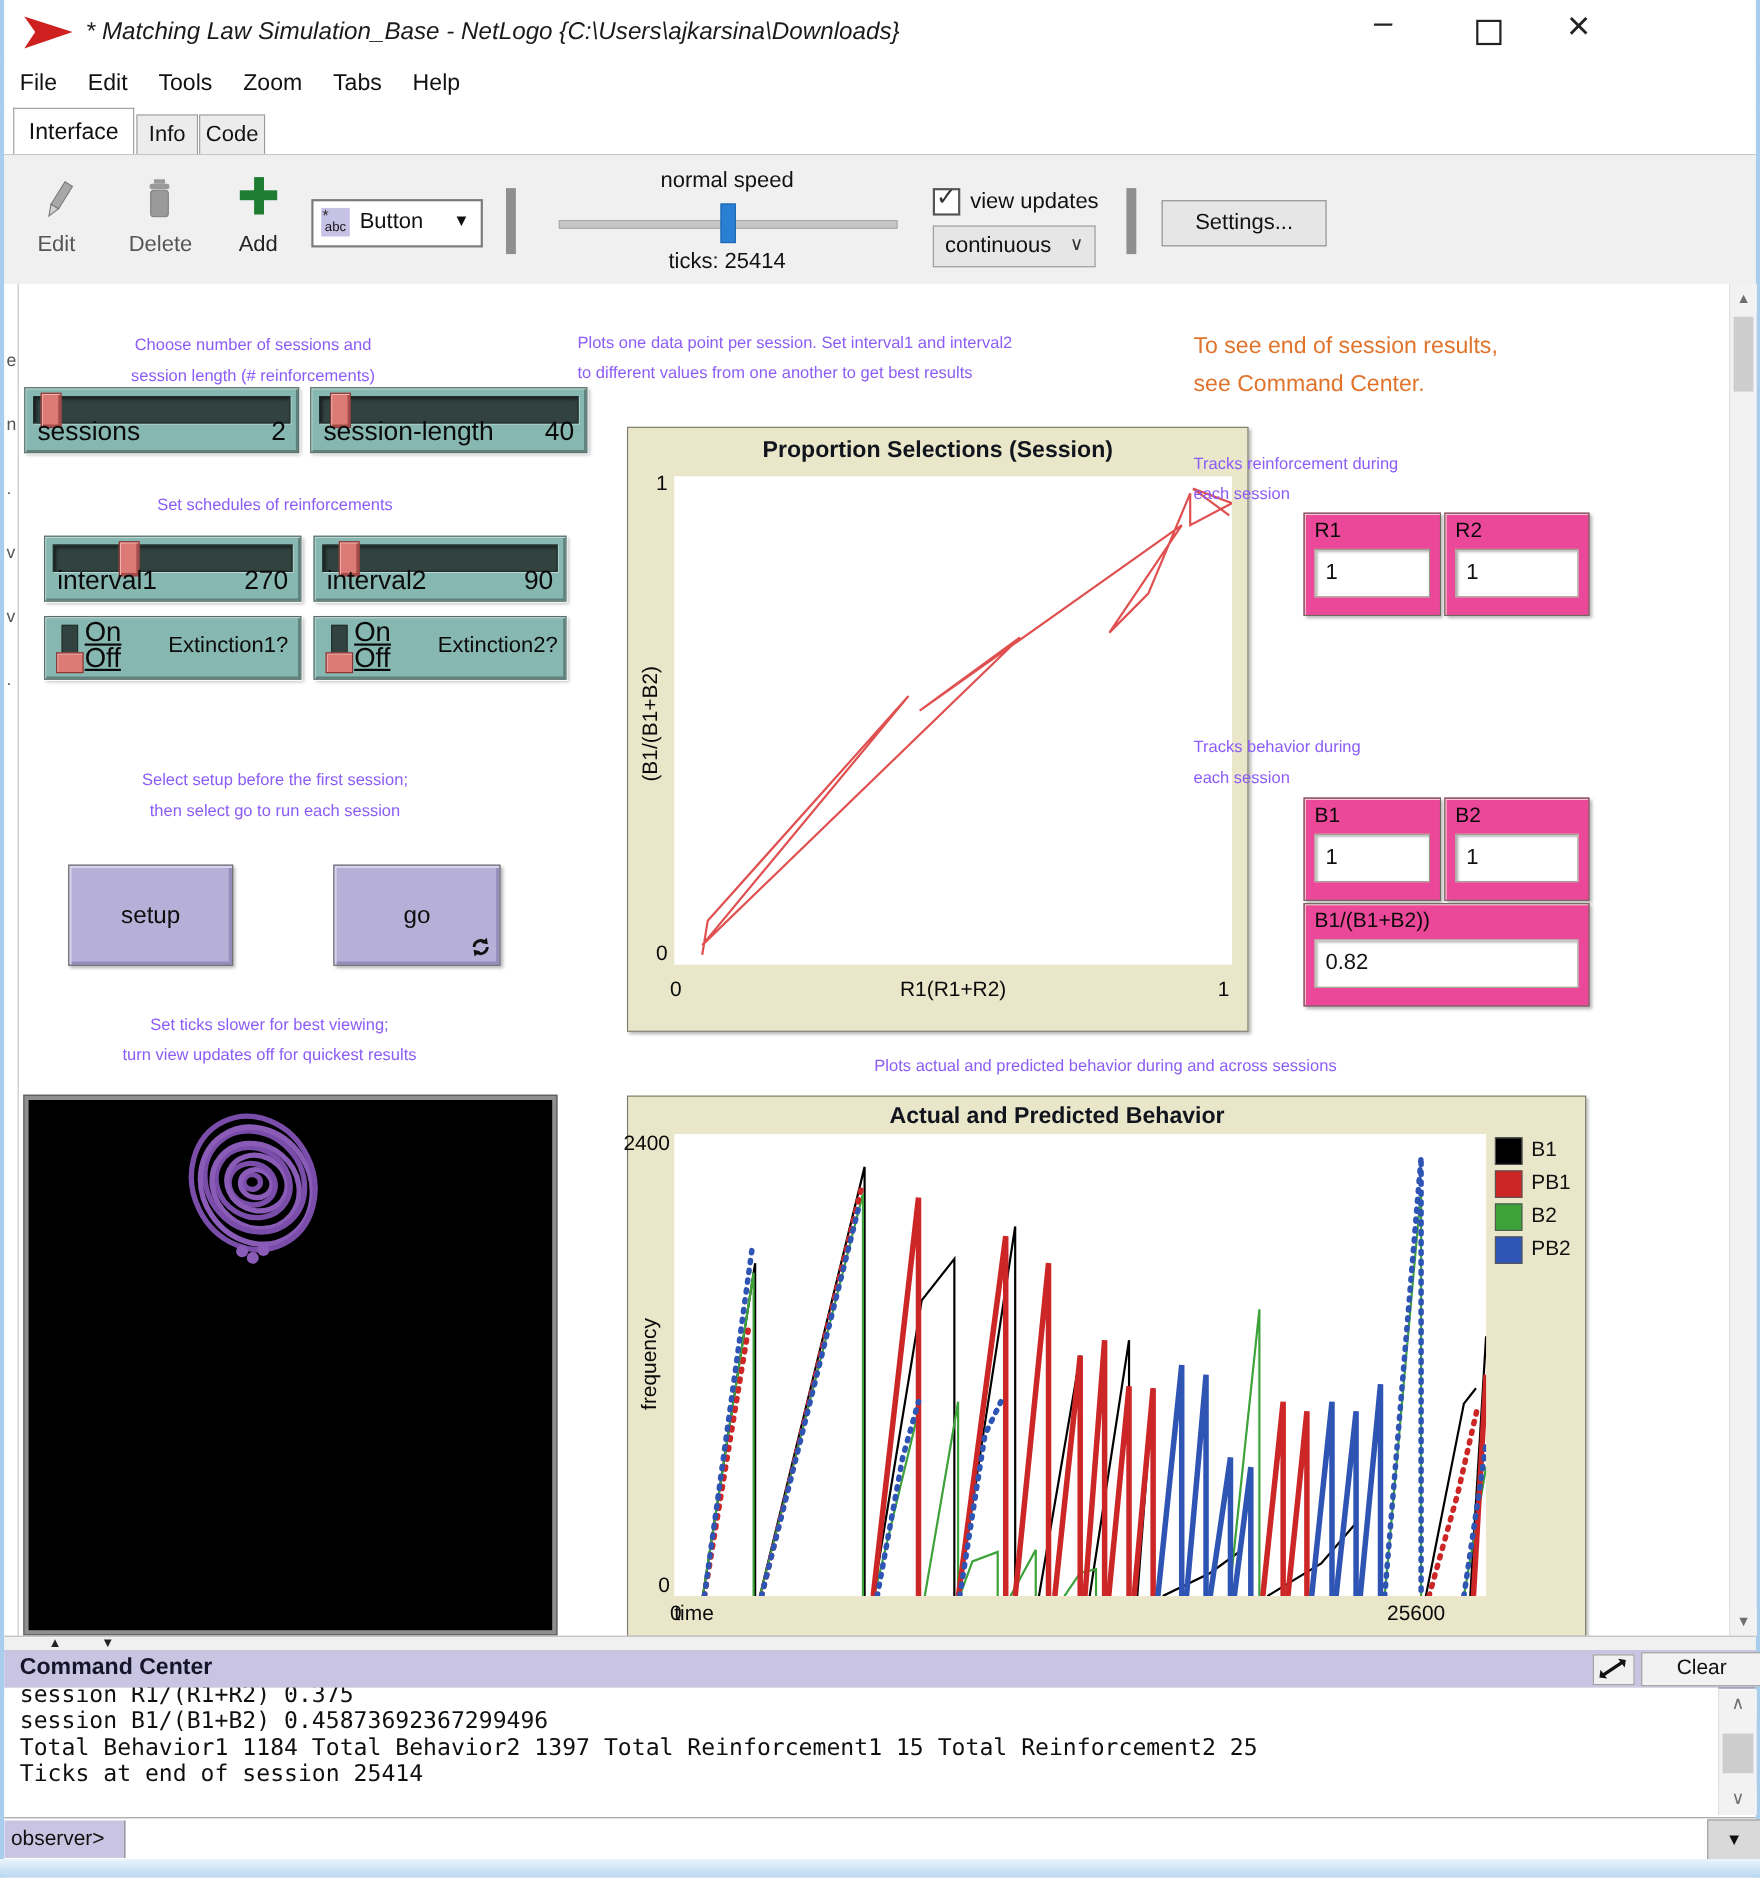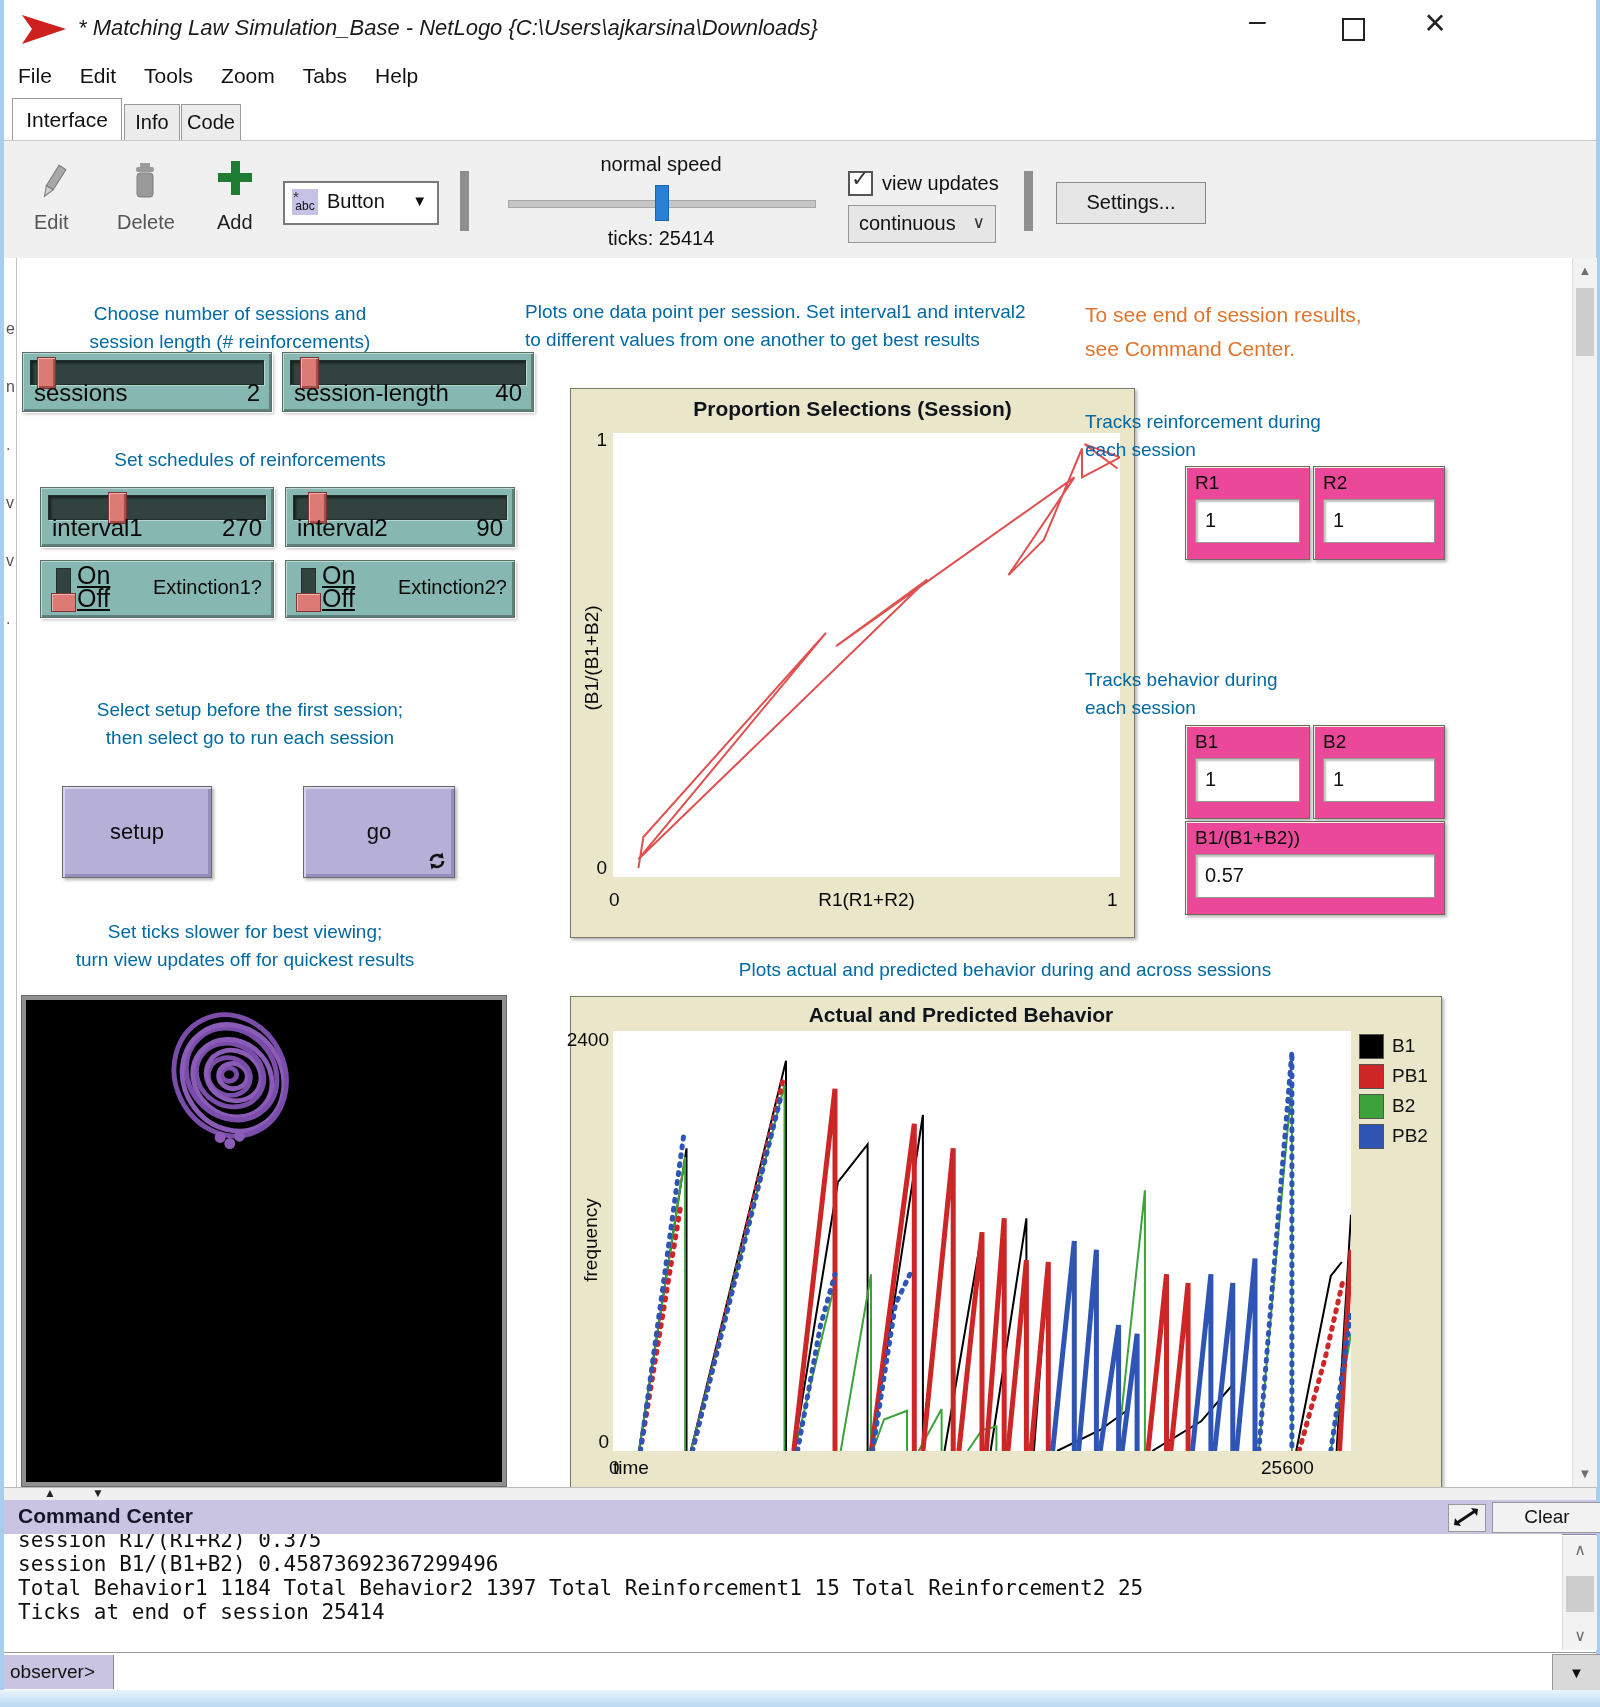--- a/index.html
+++ b/index.html
@@ -33,21 +33,21 @@
   #speedtrack{left:504px;top:59px;width:306px;height:6px;background:#c6c6c6;border:1px solid #a8a8a8;}
   #speedhandle{left:651px;top:44px;width:12px;height:34px;background:#2a7fd4;border:1px solid #1d66af;}
   .cb{left:844px;top:30px;width:21px;height:21px;background:#fff;border:2px solid #555;}
   .cb span{position:absolute;left:1px;top:-7px;font-size:22px;color:#333;}
   #contdrop{left:844px;top:64px;width:146px;height:36px;background:#e6e6e6;border:1px solid #979797;}
   #settingsbtn{left:1052px;top:41px;width:148px;height:40px;background:#e6e6e6;border:1px solid #8a8a8a;font-size:20px;text-align:center;line-height:38px;color:#111;}
   
   #canvas{left:16px;top:258px;width:1556px;height:1229px;background:#fff;border-left:1px solid #c2c2c2;}
   #leftstrip{left:4px;top:258px;width:12px;height:1229px;background:#fff;}
   #leftstrip span{position:absolute;left:2px;font-size:16px;color:#555;}
-  .instr{position:absolute;font-size:19px;line-height:28px;color:#0369a1;}
+  .instr{position:absolute;font-size:15px;line-height:28px;color:#8b5cf6;}
   .note{position:absolute;font-size:21px;line-height:34px;}
   
   .nl-teal{background:#87b7b1;border:1px solid #5e6e6c;
     box-shadow:1px 1px 0 #ffffff, inset 1px 1px 0 #bcd8d3, inset -2px -2px 0 #5f817c, 2px 2px 3px rgba(0,0,0,.25);}
   .sl-track{position:absolute;left:7px;right:7px;top:7px;height:23px;background:#32433f;border:1px solid #20302c;
     box-shadow:inset 2px 2px 3px rgba(0,0,0,.55), 1px 1px 0 #b9d6d2;}
   .sl-handle{position:absolute;top:-4px;width:17px;height:30px;background:#dc7a76;border:1px solid #7e3535;
     box-shadow:inset 1px 1px 0 #f2b3ae, inset -2px -2px 0 #a34c48;}
   .sl-row{position:absolute;left:11px;right:11px;bottom:4px;display:flex;justify-content:space-between;font-size:24px;color:#0a0a0a;}
   .sw-groove{position:absolute;left:15px;top:7px;width:13px;height:40px;background:#32433f;border:1px solid #20302c;}
@@ -409,21 +409,21 @@
   <div class="mon" style="left:1185px;top:725px;width:123px;height:92px">
     <div class="mon-label">B1</div>
     <div class="mon-field"><span>1</span></div>
   </div>
   <div class="mon" style="left:1313px;top:725px;width:130px;height:92px">
     <div class="mon-label">B2</div>
     <div class="mon-field"><span>1</span></div>
   </div>
   <div class="mon" style="left:1185px;top:821px;width:258px;height:92px">
     <div class="mon-label">B1/(B1+B2))</div>
-    <div class="mon-field"><span>0.57</span></div>
+    <div class="mon-field"><span>0.82</span></div>
   </div>
 
   <div class="sb" style="left:1572px;top:258px;width:24px;height:1229px">
     <div class="sb-btn" style="top:0;height:26px;line-height:26px">▲</div>
     <div class="sb-thumb" style="top:30px;height:68px"></div>
     <div class="sb-btn" style="bottom:0;height:26px;line-height:26px">▼</div>
   </div>
 
   <div class="abs" id="divider">
     <span style="position:absolute;left:40px;top:-2px;font-size:12px;color:#222">▲</span>

